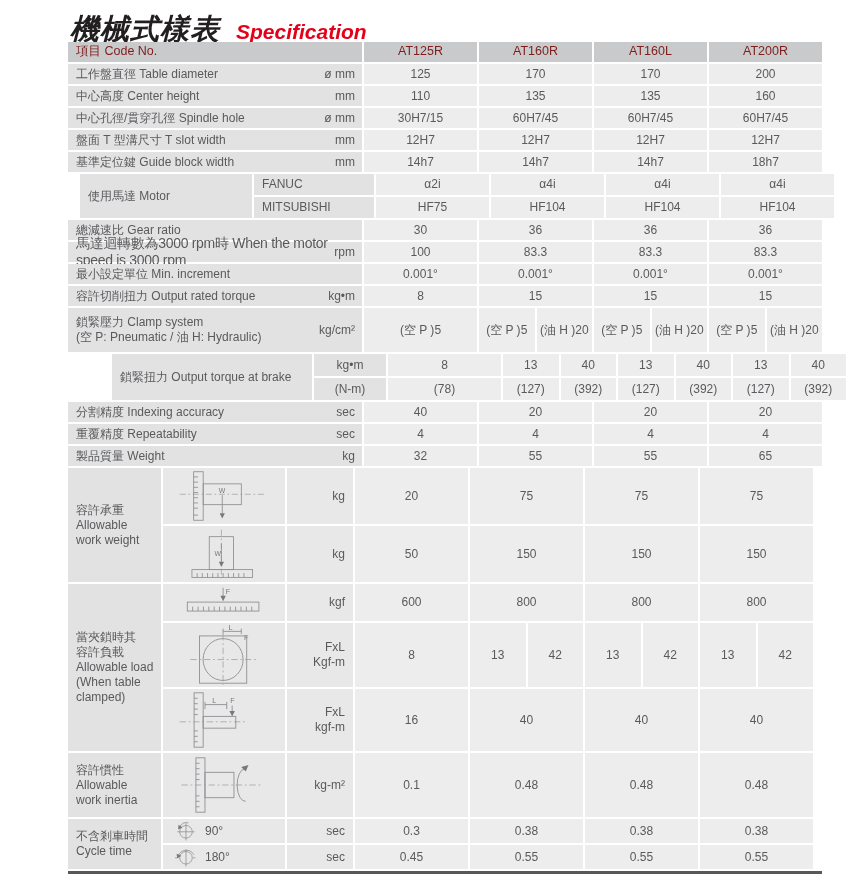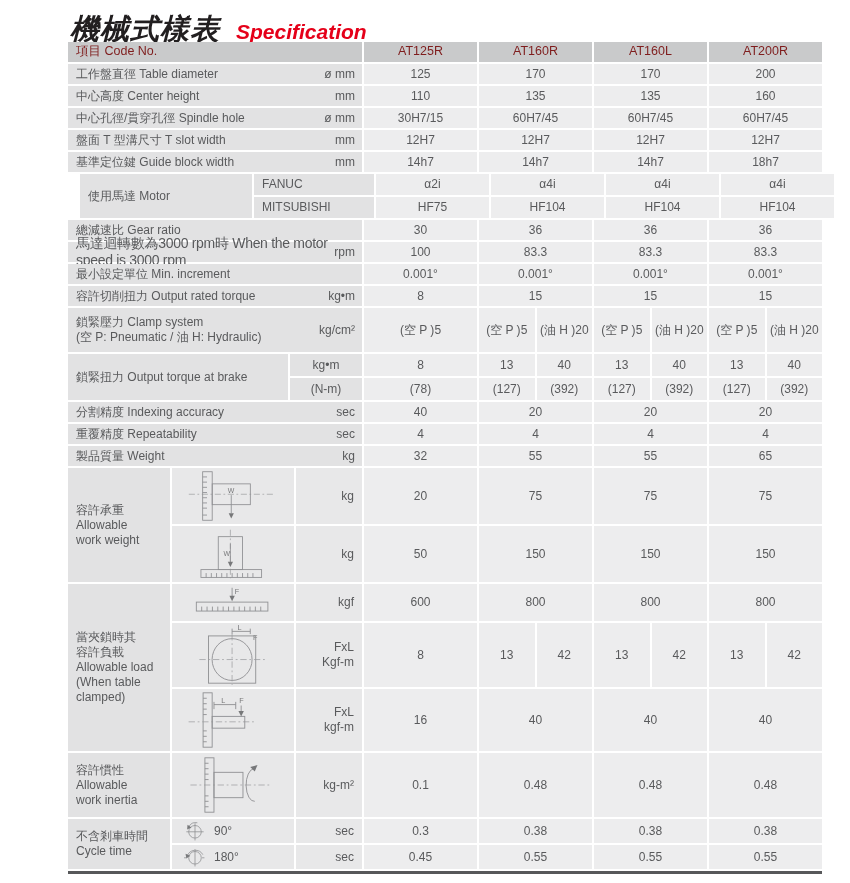--- a/index.html
+++ b/index.html
@@ -24,22 +24,22 @@
   .diag{ background:#e8e8e9; }
   .lt { flex:1; }
   .un { margin-left:auto; text-align:right; padding-left:4px; }
   .un-r{ justify-content:flex-end; text-align:right; padding-right:8px; background:#e8e8e9; white-space:pre-line; }
   .un-c{ justify-content:center; padding:0; }
   .pre{ white-space:pre-line; }
   .sm { font-size:14px; letter-spacing:-0.3px; }
 
   .w-lab{ width:294px; } .v{ width:113px; }
   .w-motor-l{ width:172px;margin-left:12px; } .w-sub{ width:120px; }
-  .w-brake-l{ width:220px; } .w-unit72{ width:72px; }
-  .w-sec{ width:102px; } .w-diag{ width:122px; } .w-unit66{ width:66px; }
+  .w-brake-l{ width:200px;margin-left:44px; } .w-unit72{ width:72px; }
+  .w-sec{ width:93px; } .w-diag{ width:122px; } .w-unit66{ width:66px; }
   .vs { width:113px; display:flex; gap:2px; flex-shrink:0; }
   .vs .c{ flex:1; width:auto; }
   .tl { flex-direction:row; justify-content:center; line-height:1.35; }
 
   .h20{height:20px;} .h21{height:21px;} .h22{height:22px;} .h24{height:24px;}
   .h37{height:37px;} .h44{height:44px;} .h56{height:56px;}
   .h62{height:62px;} .h64{height:64px;}
 
   .ang{ justify-content:flex-start; padding-left:12px; gap:8px; background:#e8e8e9; }
 

